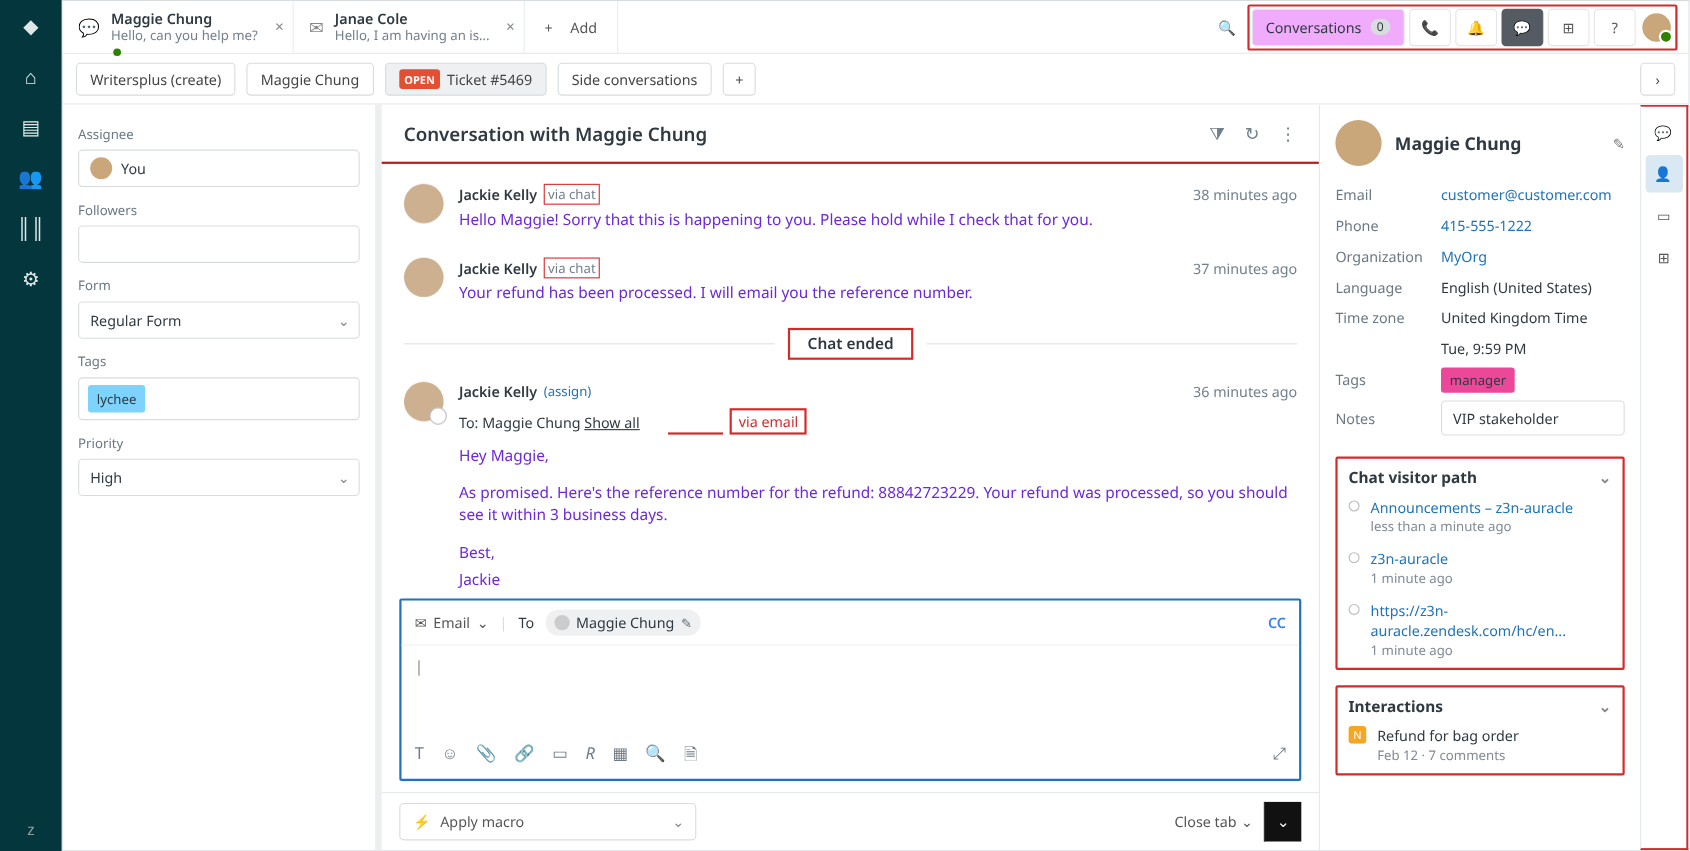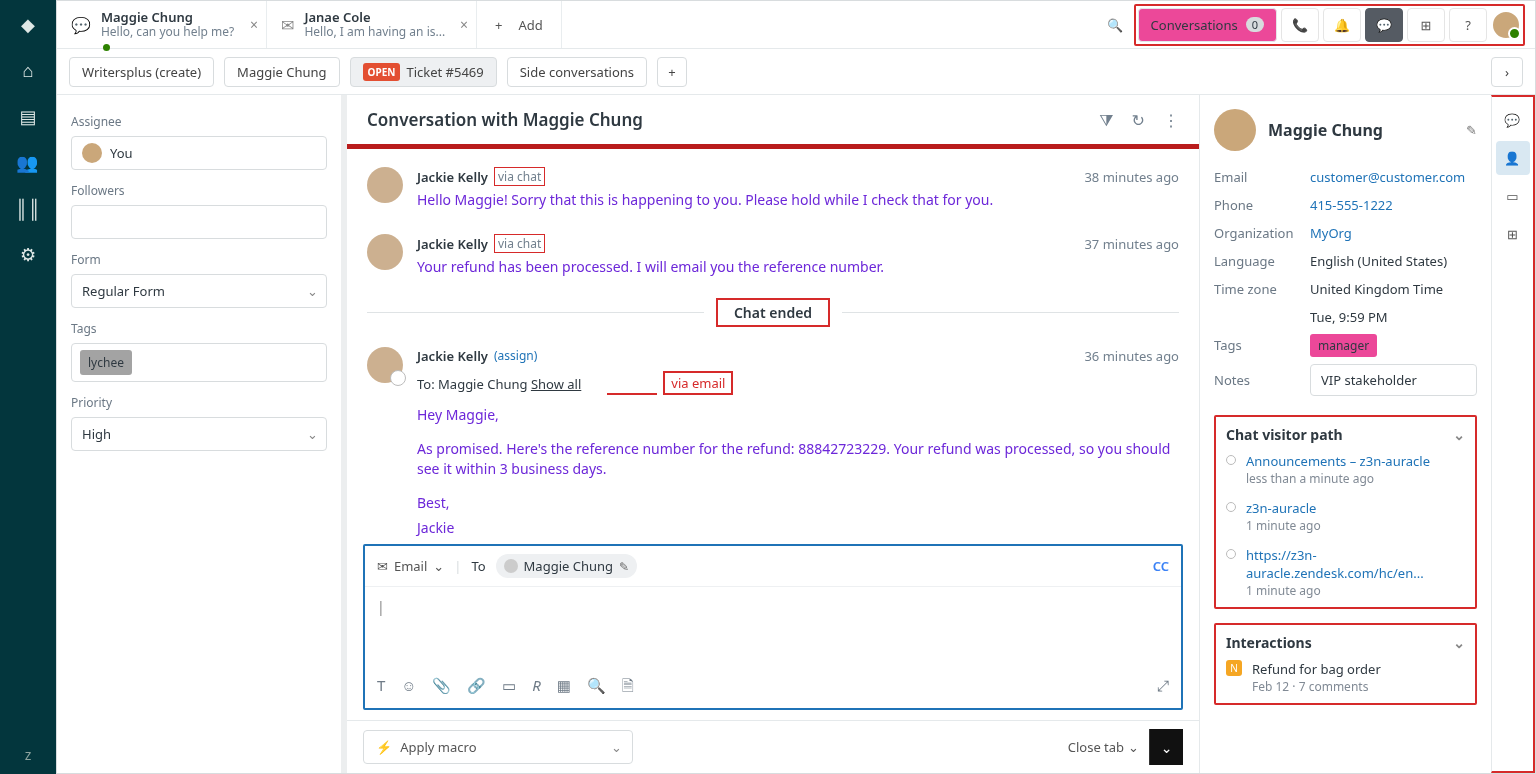--- a/index.html
+++ b/index.html
@@ -17,21 +17,21 @@
 .tab .ico{font-size:16px}
 .tab .col{display:flex;flex-direction:column;line-height:1.2}
 .tab .t1{font-weight:600;font-size:13px}
 .tab .t2{font-size:12px;color:#72808e}
 .tab .close{position:absolute;right:8px;top:14px;color:#888;font-size:14px}
 .tab.active{background:#fff}
 .tab-dot{width:7px;height:7px;border-radius:50%;background:#2e8200;position:absolute;left:32px;top:30px}
 .tabs .spacer{flex:1}
 .tabsRight{display:flex;align-items:center;gap:4px;padding:0 10px}
 .tabsRight .hbtn{width:38px;height:34px;display:flex;align-items:center;justify-content:center;border:1px solid #e5e5e5;border-radius:4px;color:#555;cursor:pointer;background:#fff}
-.convBtn{display:flex;align-items:center;gap:8px;background:#ec4899;border:1px solid #e4e6e8;border-radius:4px;height:34px;padding:0 12px;font-size:13px;cursor:pointer}
+.convBtn{display:flex;align-items:center;gap:8px;background:#f0abfc;border:1px solid #e4e6e8;border-radius:4px;height:34px;padding:0 12px;font-size:13px;cursor:pointer}
 .convBtn .badge{background:#d8dcde;border-radius:10px;padding:0 6px;font-size:11px}
 .hbtn.wa{background:#555b63;color:#fff;border-color:#555b63}
 .avatar-small{width:30px;height:30px;border-radius:50%;background:#caa77a;position:relative;border:2px solid #fff}
 .avatar-small::after{content:'';position:absolute;right:-2px;bottom:-2px;width:9px;height:9px;border-radius:50%;background:#2e8200;border:2px solid #fff}
 .redbox{border:2px solid #d62a2a}
 .hdrRed{border:2px solid #d62a2a;padding:2px;border-radius:2px;display:flex;gap:4px;align-items:center}
 
 .crumbs{height:46px;display:flex;align-items:center;gap:10px;padding:0 12px;border-bottom:1px solid #e5e9eb}
 .crumbs .chip{border:1px solid #d8dcde;border-radius:4px;height:30px;display:flex;align-items:center;padding:0 12px;font-size:13px;color:#444;cursor:pointer;background:#fff}
 .crumbs .chip.ticket{background:#eef0f2}
@@ -40,24 +40,24 @@
 .crumbs .adv{margin-left:auto;width:32px;justify-content:center}
 
 .ws{flex:1;display:flex;min-height:0}
 
 .side{width:290px;border-right:6px solid #eceeef;padding:14px 14px;overflow:auto}
 .side .lbl{font-size:12px;color:#6b7885;margin:12px 0 6px}
 .side .lbl:first-child{margin-top:4px}
 .side .field{border:1px solid #d8dcde;border-radius:4px;height:34px;display:flex;align-items:center;padding:0 10px;font-size:13px;position:relative;background:#fff}
 .side .field .av{width:20px;height:20px;border-radius:50%;background:#caa77a;margin-right:8px}
 .side .dd::after{content:'⌄';position:absolute;right:8px;color:#888}
-.tagchip{display:inline-block;background:#a3a3a3;border-radius:3px;padding:4px 8px;font-size:12px}
+.tagchip{display:inline-block;background:#7dd3fc;border-radius:3px;padding:4px 8px;font-size:12px}
 
 .conv{flex:1;display:flex;flex-direction:column;min-width:0}
-.convhdr{height:54px;display:flex;align-items:center;padding:0 20px;border-bottom:5px solid #b91c1c}
+.convhdr{height:54px;display:flex;align-items:center;padding:0 20px;border-bottom:2px solid #b91c1c}
 .convhdr h2{font-size:17px;font-weight:600}
 .convhdr .tools{margin-left:auto;display:flex;gap:18px;color:#72808e;font-size:16px}
 .thread{flex:1;overflow:auto;padding:6px 20px}
 .msg{display:flex;gap:14px;padding:12px 0}
 .msg .avimg{width:36px;height:36px;border-radius:50%;background:#ccb090;flex:none;position:relative}
 .msg .avimg.agent::after{content:'';position:absolute;right:-3px;bottom:-3px;width:14px;height:14px;border-radius:50%;background:#fff;border:1px solid #bbb}
 .msg .body{flex:1}
 .msg .meta{display:flex;align-items:center;gap:6px;font-size:13px}
 .msg .meta .name{font-weight:600}
 .msg .via{color:#72808e;font-size:12px;border:1px solid #d62a2a;padding:0 3px}

